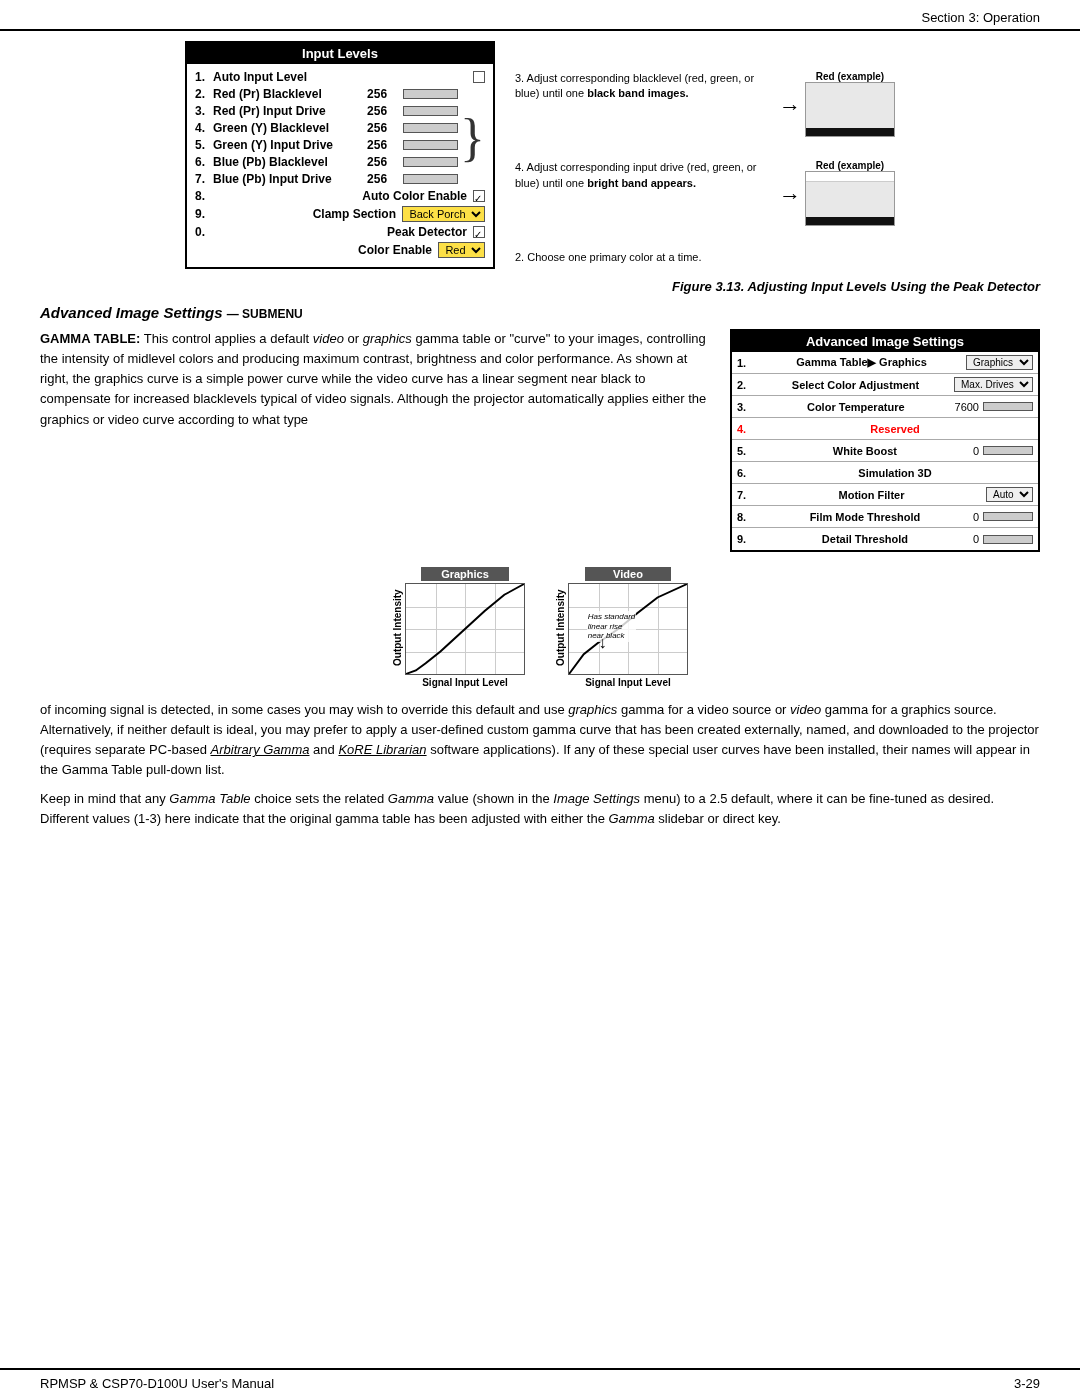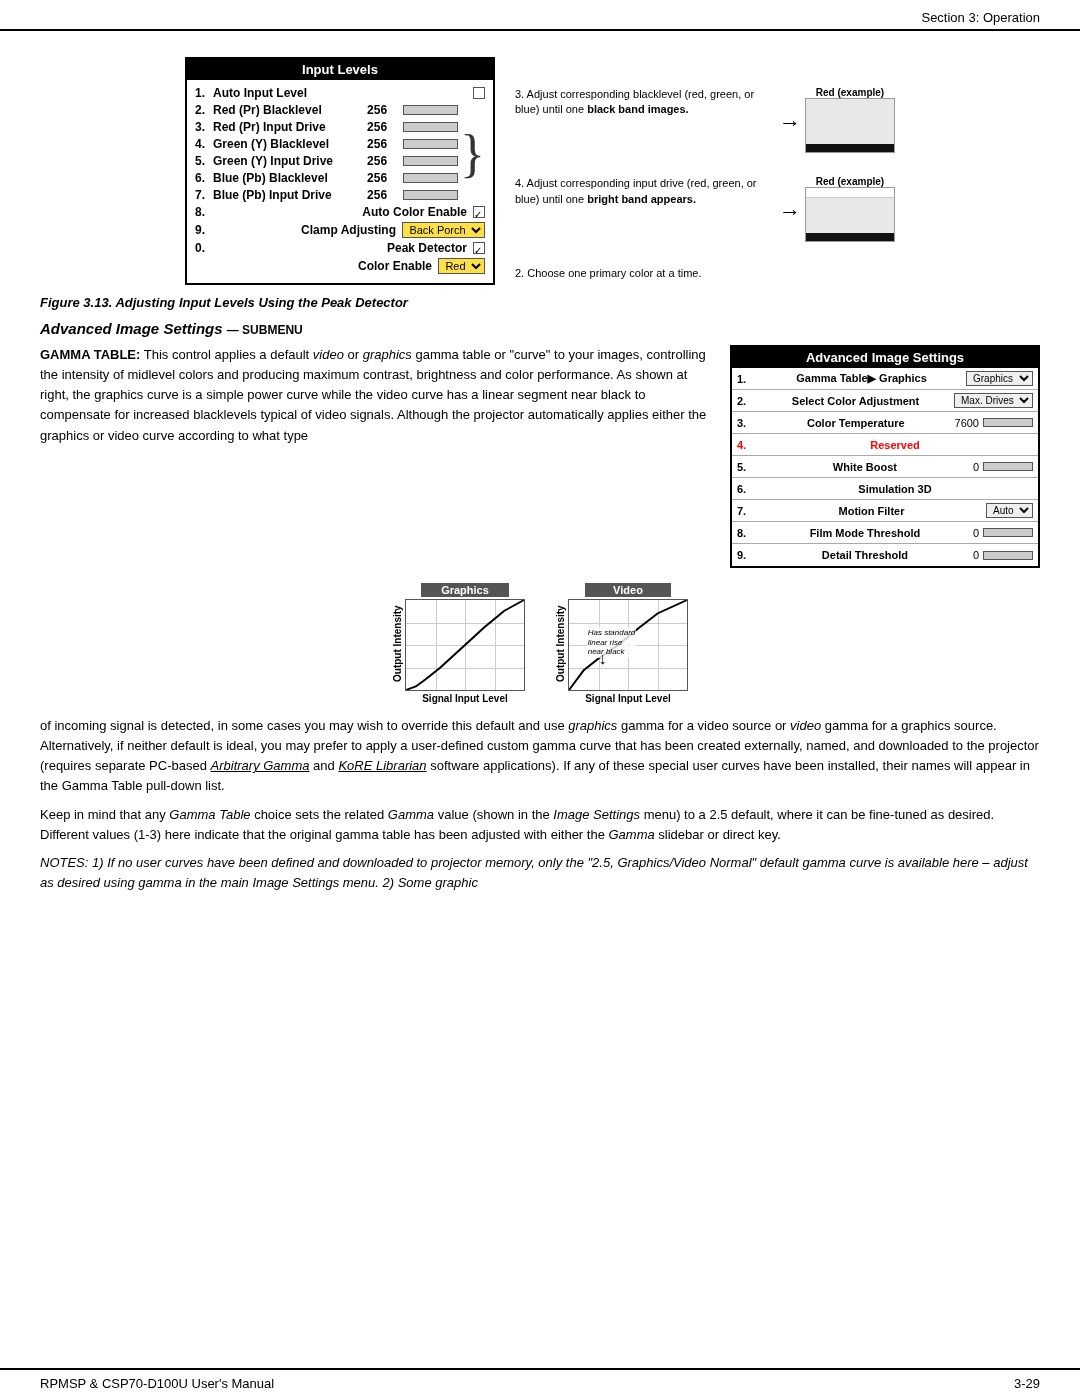--- a/index.html
+++ b/index.html
@@ -18,21 +18,20 @@
       display: flex;
       justify-content: flex-end;
       padding: 10px 40px 4px 40px;
       border-bottom: 2px solid #000;
       font-size: 13px;
     }
 
     
     .page-content {
       padding: 10px 40px 20px 40px;
-      margin-top: 16px;
     }
 
     
     .figure-top {
       display: flex;
       justify-content: center;
       margin-bottom: 10px;
       gap: 20px;
     }
 
@@ -104,21 +103,21 @@
     .figure-right {
       display: flex;
       flex-direction: column;
       justify-content: space-between;
       gap: 10px;
       width: 380px;
     }
 
     
     .figure-caption {
-      text-align: left;
+      text-align: right;
       margin: 6px 0 10px 0;
       font-size: 13px;
     }
     .figure-caption .fig-main {
       font-style: italic;
       font-weight: bold;
     }
     .figure-caption .fig-sub {
       font-weight: bold;
       font-size: 12px;
@@ -370,21 +369,21 @@
           </div>
 
           <div class="il-row">
             <span class="il-num">8.</span>
             <span class="il-label" style="text-align:right; padding-right:6px;">Auto Color Enable</span>
             <span class="il-checkbox checked"></span>
           </div>
 
           <div class="il-row">
             <span class="il-num">9.</span>
-            <span class="il-label" style="text-align:right; padding-right:6px;">Clamp Adjusting</span>
+            <span class="il-label" style="text-align:right; padding-right:6px;">Clamp Section</span>
             <select class="il-select">
               <option>Back Porch</option>
             </select>
           </div>
 
           <div class="il-row">
             <span class="il-num">0.</span>
             <span class="il-label" style="text-align:right; padding-right:6px;">Peak Detector</span>
             <span class="il-checkbox checked"></span>
           </div>
@@ -574,21 +573,20 @@
       </div>
     </div>
 
   </div>
 
   <div style="margin-top:12px;">
     <p class="continuation-text">of incoming signal is detected, in some cases you may wish to override this default and use <i>graphics</i> gamma for a video source or <i>video</i> gamma for a graphics source. Alternatively, if neither default is ideal, you may prefer to apply a user-defined custom gamma curve that has been created externally, named, and downloaded to the projector (requires separate PC-based <u>Arbitrary Gamma</u> and <u>KoRE Librarian</u> software applications). If any of these special user curves have been installed, their names will appear in the Gamma Table pull-down list.</p>
 
     <p class="continuation-text">Keep in mind that any <i>Gamma Table</i> choice sets the related <i>Gamma</i> value (shown in the <i>Image Settings</i> menu) to a 2.5 default, where it can be fine-tuned as desired. Different values (1-3) here indicate that the original gamma table has been adjusted with either the <i>Gamma</i> slidebar or direct key.</p>
 
-    <p class="notes-block"><i>NOTES: 1) If no user curves have been defined and downloaded to projector memory, only the "2.5, Graphics/Video Normal" default gamma curve is available here – adjust as desired using gamma in the main Image Settings menu. 2) Some graphic</i></p>
   </div>
 
 </div>
 
 <div class="page-footer">
   <span>RPMSP &amp; CSP70-D100U User's Manual</span>
   <span>3-29</span>
 </div>
 
 </body></html>

